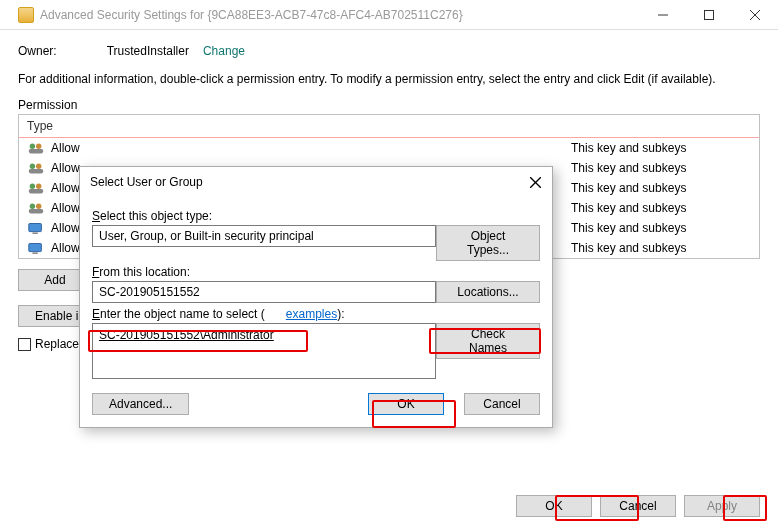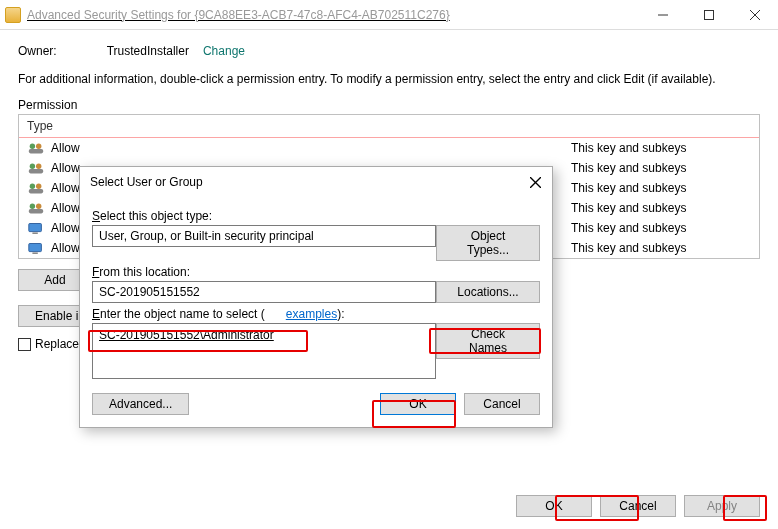--- a/index.html
+++ b/index.html
@@ -1,18 +1,18 @@
 <!DOCTYPE html>
 <html><head>
 <meta charset="utf-8">
 <style>
 * { box-sizing: border-box; margin: 0; padding: 0; font-family: "Segoe UI", Tahoma, sans-serif; font-size: 12px; }
 body { background: #fff; width: 778px; height: 529px; overflow: hidden; position: relative; }
 
-.titlebar { height: 30px; display: flex; align-items: center; border-bottom: 1px solid #ddd; padding-left: 5px; text-decoration: underline; }
+.titlebar { height: 30px; display: flex; align-items: center; border-bottom: 1px solid #ddd; padding-left: 18px; }
 .titlebar .icon-folder { width: 16px; height: 16px; background: linear-gradient(#f5d58a,#e8b23a); border: 1px solid #d4a020; border-radius: 2px; margin-right: 6px; }
 .titlebar .title { flex: 1; color: #999; font-size: 12px; }
 .titlebar .winbtn { width: 46px; height: 30px; display: flex; align-items: center; justify-content: center; color: #666; }
 .winbtn svg { width: 10px; height: 10px; }
 
 .main { padding: 14px 18px 10px 18px; }
 .owner-row { display: flex; align-items: center; gap: 50px; margin-bottom: 14px; }
 .owner-row .lbl { color: #000; }
 .owner-value { display: flex; gap: 14px; align-items: center; }
 .link { color: #0f766e; cursor: pointer; }
@@ -55,21 +55,21 @@
 .dlg-title .t { flex: 1; font-size: 12px; }
 .dlg-close { width: 28px; height: 22px; display: flex; align-items: center; justify-content: center; cursor: pointer; }
 .dlg-body { padding: 8px 12px 12px 12px; }
 .dlg-field-lbl { margin-top: 4px; margin-bottom: 2px; text-decoration: underline; text-decoration-color: transparent; }
 .dlg-field-lbl .u { text-decoration: underline; }
 .dlg-row { display: flex; align-items: flex-start; margin-bottom: 4px; }
 .dlg-text { flex: 1; border: 1px solid #7a7a7a; background: #fff; padding: 3px 6px; height: 22px; }
 .dlg-side-btn { width: 104px; }
 .dlg-ta { flex: 1; border: 1px solid #7a7a7a; background: #fff; padding: 4px 6px; height: 56px; }
 .dlg-ta .val { text-decoration: underline; }
-.dlg-foot { display: flex; margin-top: 14px; gap: 8px; }
+.dlg-foot { display: flex; margin-top: 14px; gap: 20px; }
 .dlg-foot .sp { flex: 1; }
 
 .examples-link { color: #0066cc; text-decoration: underline; cursor: pointer; margin-left: 21px; }
 </style>
 </head>
 <body>
 
 <div class="titlebar">
   <span class="icon-folder"></span>
   <span class="title">Advanced Security Settings for {9CA88EE3-ACB7-47c8-AFC4-AB702511C276}</span>

